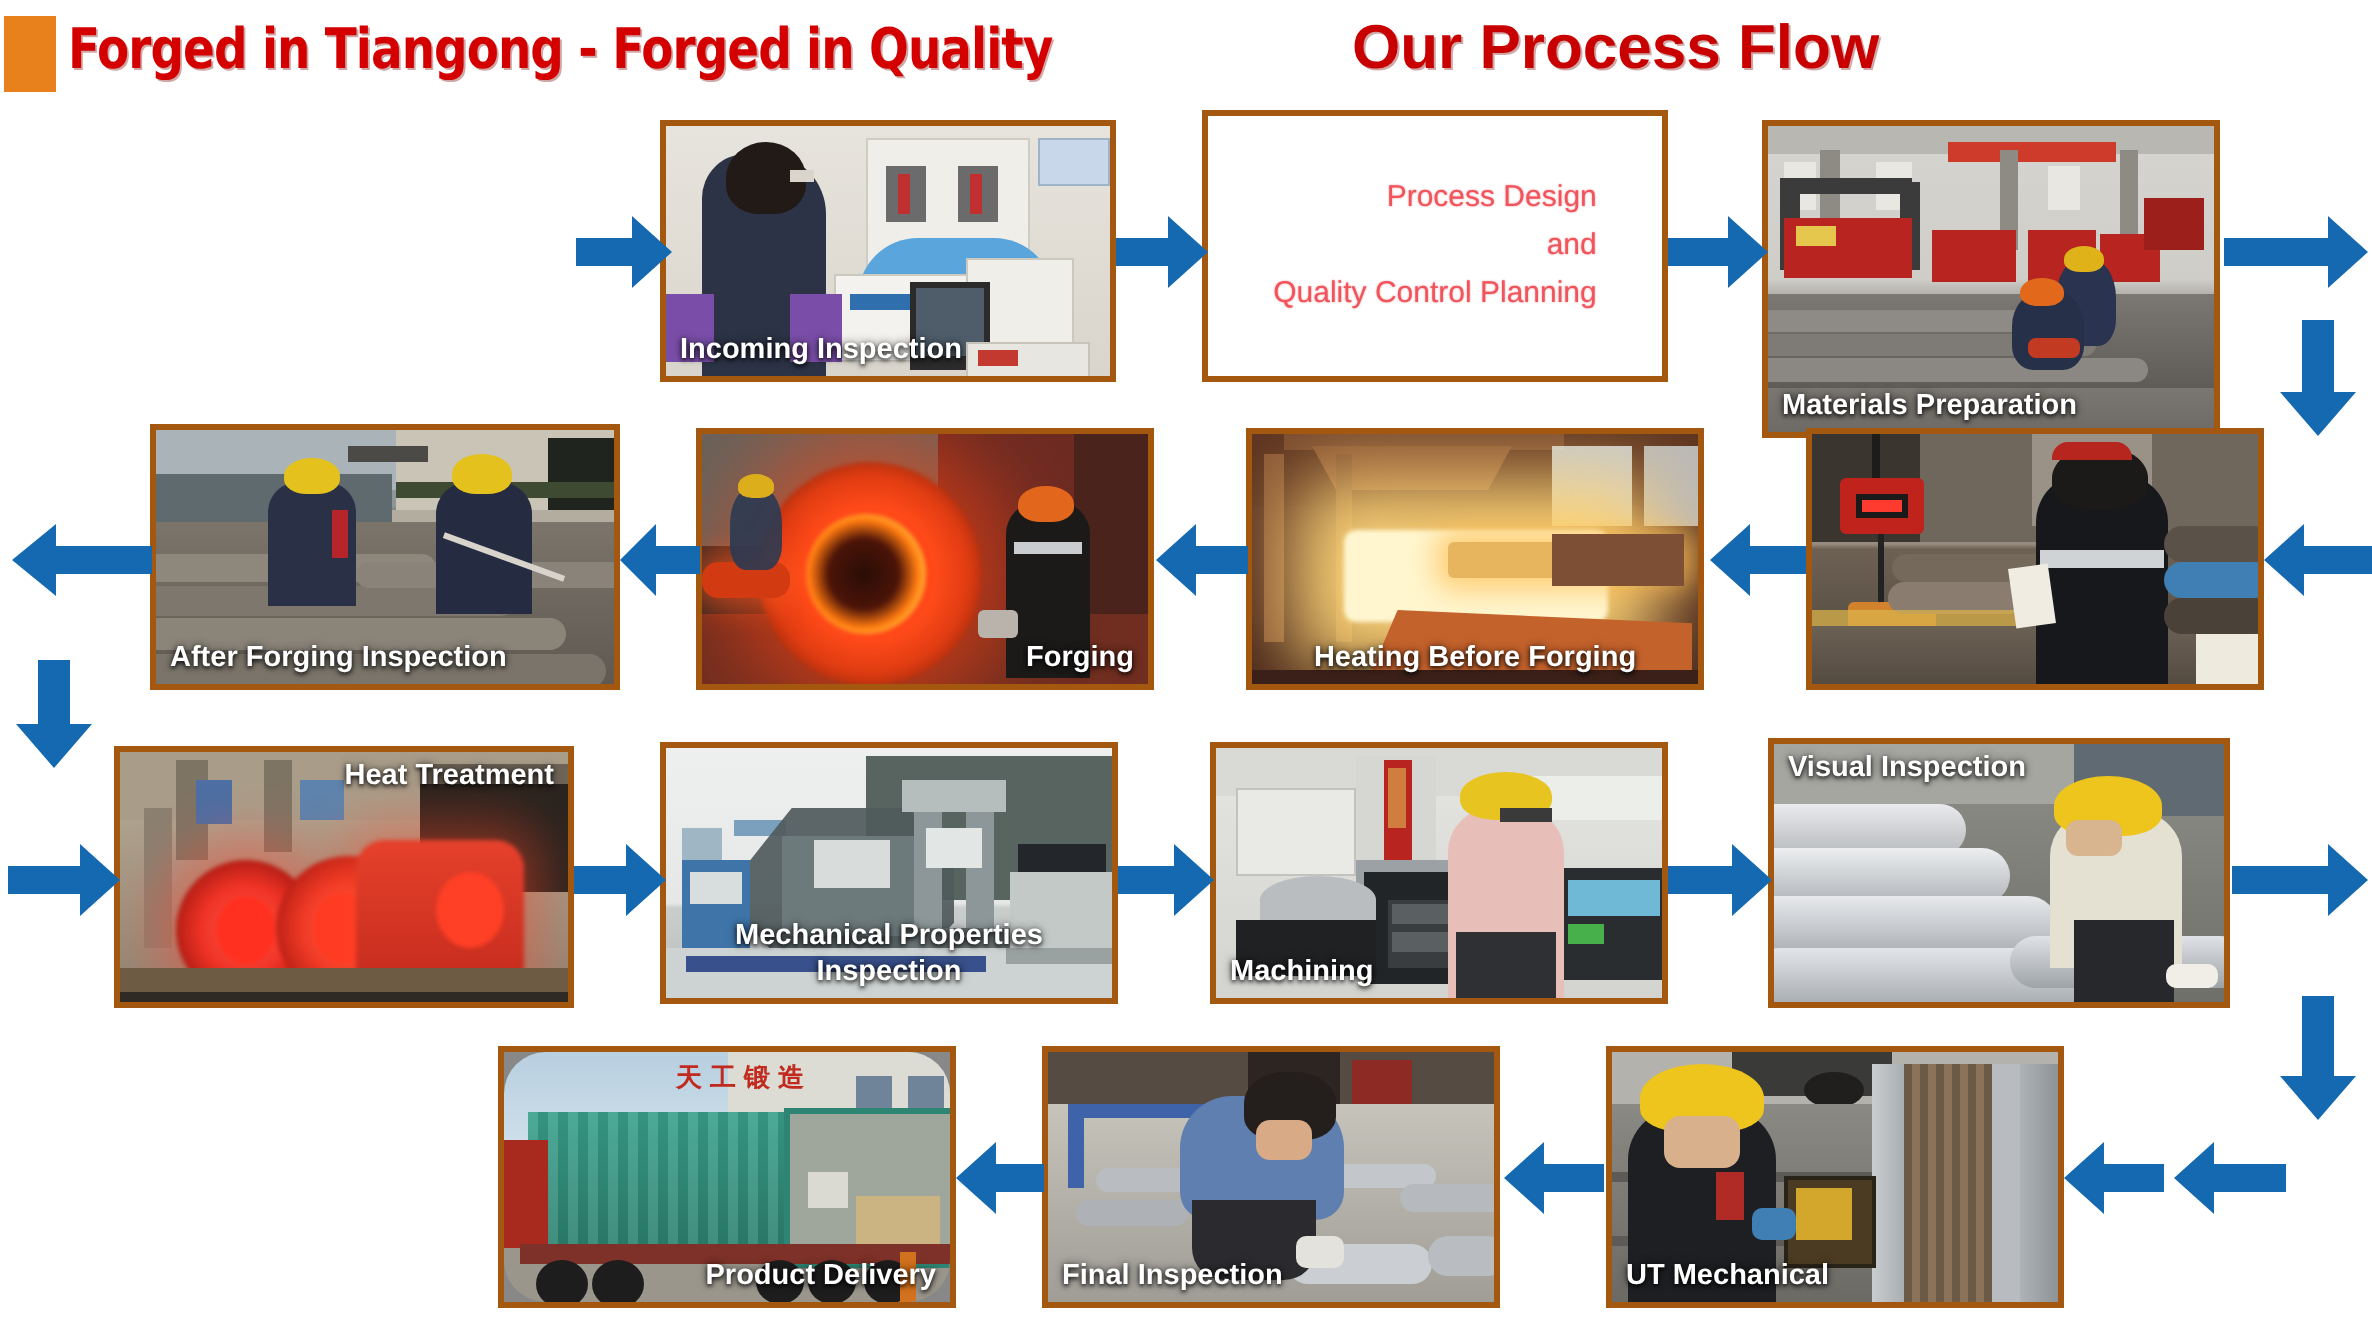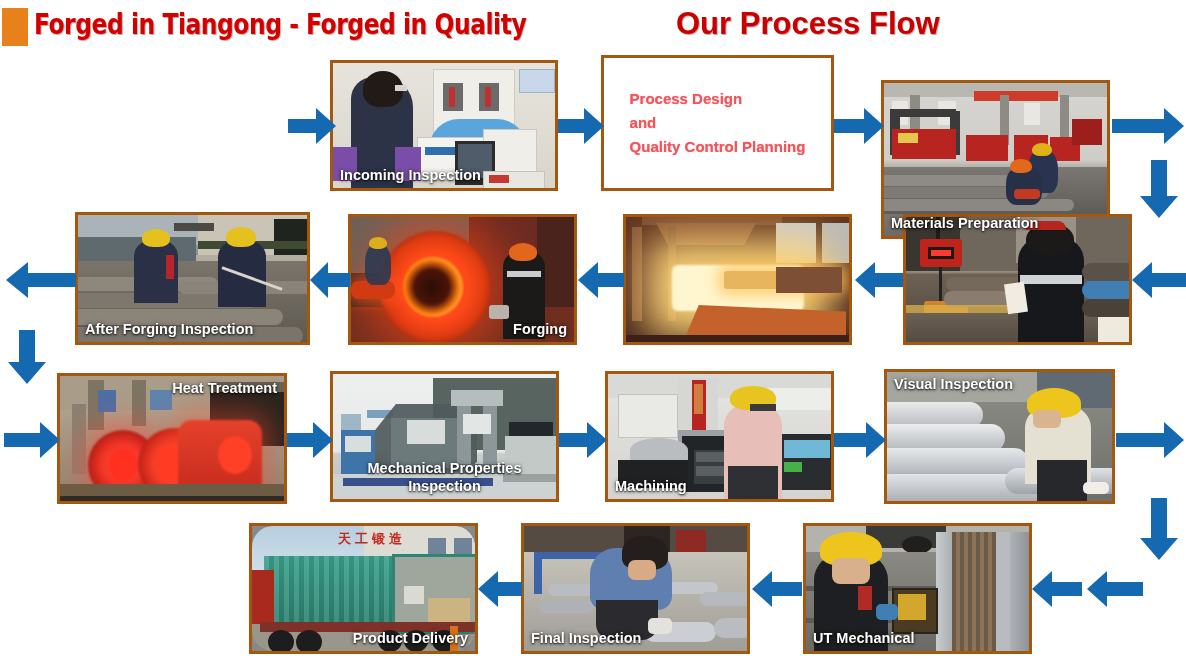--- a/index.html
+++ b/index.html
@@ -54,22 +54,22 @@
   .cap.bc{left:0;right:0;bottom:4px;text-align:center;}
   .cap.tl{left:7px;top:3px;text-align:left;}
   .cap.tr{right:7px;top:3px;text-align:right;}
 
   
   .textbox{
     position:absolute;border:3px solid #a4570f;background:#ffffff;
     box-sizing:border-box;display:flex;align-items:center;justify-content:center;
   }
   .textbox .tbtxt{
-    color:#f2545b;font-weight:bold;font-size:15px;line-height:24px;
-    text-align:left;white-space:pre-line;
+    color:#f2545b;font-weight:normal;font-size:15px;line-height:24px;
+    text-align:right;white-space:pre-line;
     text-shadow:0 0 1px rgba(230,60,70,.6);
   }
 
   
   .arrow{position:absolute;}
   .arrow svg{display:block;}
 
   
   .ing{position:absolute;border-radius:3px;
        box-shadow:inset 0 -6px 10px rgba(0,0,0,.45), inset 0 4px 6px rgba(255,255,255,.13);}
@@ -115,21 +115,21 @@
     </div>
     <div class="cap bl">Incoming Inspection</div>
   </div>
 
   <div class="textbox" style="left:601px;top:55px;width:233px;height:136px;">
     <div class="tbtxt">Process Design
 and
 Quality Control Planning</div>
   </div>
 
-  <div class="node" style="left:881px;top:60px;width:229px;height:159px;margin-top:20px;">
+  <div class="node" style="left:881px;top:60px;width:229px;height:159px;">
     <div class="photo" style="background:linear-gradient(#d6d5d1 0%,#cfcdc8 50%,#8e8a84 62%,#6e6a65 100%);">
       <div style="position:absolute;left:0;top:0;width:229px;height:14px;background:#b9b7b2;"></div>
       <div style="position:absolute;left:90px;top:8px;width:84px;height:10px;background:#cf3b2b;"></div>
       <div style="position:absolute;left:26px;top:12px;width:10px;height:52px;background:#8e8b85;"></div>
       <div style="position:absolute;left:116px;top:12px;width:9px;height:50px;background:#8e8b85;"></div>
       <div style="position:absolute;left:176px;top:12px;width:9px;height:50px;background:#8e8b85;"></div>
       <div style="position:absolute;left:8px;top:18px;width:16px;height:24px;background:#e9e7e2;"></div>
       <div style="position:absolute;left:54px;top:18px;width:18px;height:24px;background:#e9e7e2;"></div>
       <div style="position:absolute;left:140px;top:20px;width:16px;height:22px;background:#e9e7e2;"></div>
       <div class="mach" style="left:6px;top:28px;width:10px;height:44px;background:#3b3b3b;"></div>
@@ -189,20 +189,21 @@
       <div style="position:absolute;left:150px;top:6px;width:40px;height:40px;background:#d9e4ea;opacity:.85;"></div>
       <div style="position:absolute;left:196px;top:6px;width:30px;height:40px;background:#d9e4ea;opacity:.75;"></div>
       <div style="position:absolute;left:6px;top:10px;width:10px;height:94px;background:#8a5836;"></div>
       <div style="position:absolute;left:42px;top:10px;width:8px;height:94px;background:#7d4e30;"></div>
       <div class="glow" style="left:46px;top:48px;width:132px;height:46px;background:#fff6cf;box-shadow:0 0 38px 26px rgba(255,214,120,.95);border-radius:6px;"></div>
       <div style="position:absolute;left:98px;top:54px;width:118px;height:18px;background:#e8b55f;border-radius:3px;box-shadow:0 0 14px 6px rgba(255,190,80,.7);"></div>
       <div style="position:absolute;left:150px;top:50px;width:66px;height:26px;background:#7d5036;"></div>
       <div style="position:absolute;left:60px;top:88px;width:160px;height:30px;background:#c4622c;clip-path:polygon(8% 0,100% 22%,100% 100%,0 100%);"></div>
       <div style="position:absolute;left:0;top:118px;width:229px;height:13px;background:#3a2018;"></div>
     </div>
+    <div class="cap bc">Heating Before Forging</div>
   </div>
 
   <div class="node" style="left:348px;top:214px;width:229px;height:131px;">
     <div class="photo" style="background:linear-gradient(#3a332e,#241f1c);">
       <div style="position:absolute;left:0;top:0;width:120px;height:56px;background:#6a625a;"></div>
       <div style="position:absolute;left:118px;top:0;width:70px;height:131px;background:#6d2b22;"></div>
       <div style="position:absolute;left:186px;top:0;width:43px;height:131px;background:#4a241c;"></div>
       <div style="position:absolute;left:0;top:90px;width:229px;height:41px;background:#6f2e20;"></div>
       <div class="glow" style="left:28px;top:14px;width:112px;height:112px;background:radial-gradient(circle at 50% 50%, #ff2f10 0%, #ff4a19 42%, #e03c12 62%, #9c2a0c 78%, rgba(120,30,10,0) 86%);box-shadow:0 0 40px 16px rgba(255,70,20,.55);"></div>
       <div class="glow" style="left:52px;top:40px;width:60px;height:60px;background:radial-gradient(circle at 48% 50%, #2a0d06 0%, #4b1408 40%, #ff7a10 62%, #ffd24a 78%, #fff0a8 88%);"></div>

